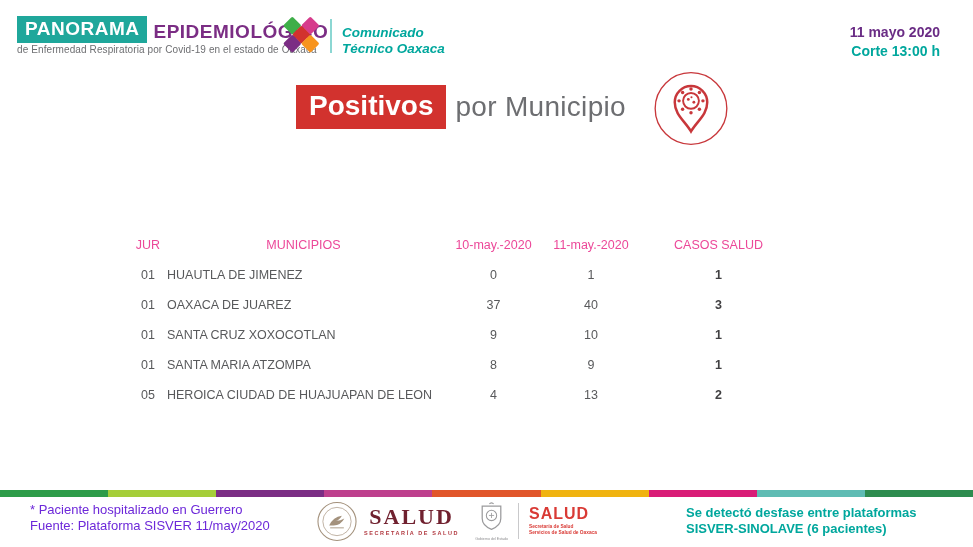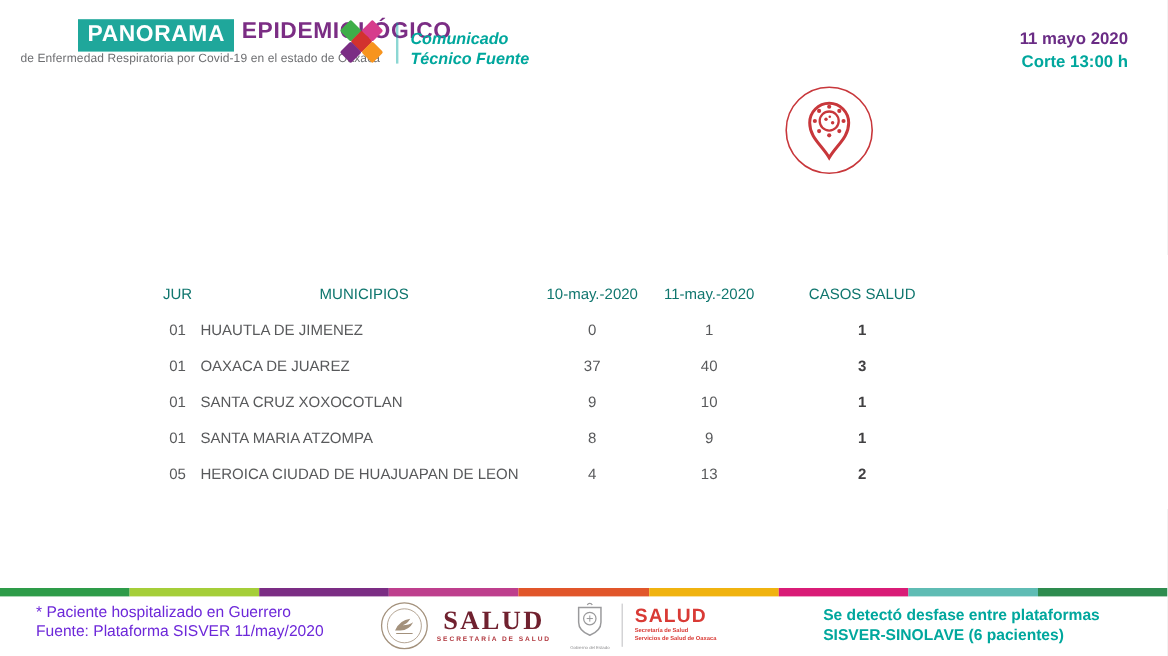--- a/index.html
+++ b/index.html
@@ -3,21 +3,21 @@
 <meta charset="utf-8">
 <style>
   * { margin:0; padding:0; box-sizing:border-box; }
   html,body { background:#e9e9e9; }
   #app {
     position:relative; width:973px; height:547px; background:#ffffff;
     font-family:"Liberation Sans", sans-serif; overflow:hidden; margin:0 auto;
   }
 
   
-  .brand-row { position:absolute; left:17px; top:16px; display:flex; align-items:flex-start; gap:6px;margin-left:48px; }
+  .brand-row { position:absolute; left:17px; top:16px; display:flex; align-items:flex-end; gap:6px; }
   .brand-box { background:#1FA79B; color:#fff; font-weight:bold; font-size:19px; letter-spacing:.5px; padding:2px 8px 3px; }
   .brand-rest { color:#7B2D84; font-weight:bold; font-size:19px; letter-spacing:.5px; }
   .brand-sub { position:absolute; left:17px; top:44px; font-size:10px; color:#6D6E71; letter-spacing:.1px; }
 
   .diamond-cluster { position:relative; }
   .diamond-cluster span { position:absolute; width:34%; height:34%; transform:rotate(45deg); border-radius:12%; }
   .d-tl { left:8%;  top:8%;  }
   .d-tr { left:58%; top:8%;  }
   .d-c  { left:33%; top:33%; }
   .d-bl { left:8%;  top:58%; }
@@ -37,21 +37,21 @@
   .title-highlight { background:#D2322E; color:#fff; font-weight:bold; font-size:28px; padding:5px 13px 7px; }
   .title-rest { color:#6D6E71; font-size:28px; margin-left:9px; letter-spacing:.3px; }
   .pin-badge { position:absolute; left:648px; top:69px; width:86px; height:79px; }
 
   .subtitle { position:absolute; left:303px; top:138px; color:#7B2C85; font-size:19px; line-height:24px; }
 
   
   .muni-table { position:absolute; left:130px; top:230px; width:671px; display:grid;
     grid-template-columns:36px 275px 105px 90px 165px; grid-auto-rows:30px; align-items:center;
     font-size:12.5px; color:#58595B; }
-  .muni-table .hdr { color:#0f766e; }
+  .muni-table .hdr { color:#ec4899; }
   .cell-c { text-align:center; }
   .cell-l { text-align:left; padding-left:1px; }
   .cell-new { text-align:center; font-weight:bold; color:#414042; }
 
   
   .rainbow-stripe { position:absolute; left:0; top:490px; width:973px; height:7px; display:flex; }
   .stripe-seg { flex:1 1 0; height:100%; }
 
   .footnote { position:absolute; left:30px; top:502px; font-size:13px; line-height:16px; color:#6d28d9; }
 
@@ -88,28 +88,32 @@
     <span class="d-tl" style="background: rgb(63, 174, 73);"></span>
     <span class="d-tr" style="background: rgb(214, 60, 140);"></span>
     <span class="d-c" style="background: rgb(210, 50, 46);"></span>
     <span class="d-bl" style="background: rgb(123, 45, 132);"></span>
     <span class="d-br" style="background: rgb(247, 148, 30);"></span>
   </div>
 
   <div class="header-divider"></div>
   <div class="comunicado">
     <div>Comunicado</div>
-    <div>Técnico Fuente</div>
+    <div>Técnico Oaxaca</div>
   </div>
 
   <div class="date-block">
     <div class="date-line">11 mayo 2020</div>
     <div class="corte-line">Corte 13:00 h</div>
   </div>
 
+  <div class="title-row">
+    <span class="title-highlight">Positivos</span>
+    <span class="title-rest">por Municipio</span>
+  </div>
 
   <svg class="pin-badge" viewBox="0 0 90 80">
     <circle cx="45" cy="40" r="37.5" fill="none" stroke="#C8373B" stroke-width="1.4"></circle>
     <path d="M45 64 C38.5 53 28 46.5 28 33.5 A17 17 0 1 1 62 33.5 C62 46.5 51.5 53 45 64 Z" fill="none" stroke="#C8373B" stroke-width="2.6"></path>
     <circle cx="45" cy="32" r="8.3" fill="none" stroke="#C8373B" stroke-width="2"></circle>
     <circle cx="57.5" cy="32" r="1.8" fill="#C8373B"></circle>
       <circle cx="53.8" cy="40.8" r="1.8" fill="#C8373B"></circle>
     <circle cx="45" cy="44.5" r="1.8" fill="#C8373B"></circle>
       <circle cx="36.2" cy="40.8" r="1.8" fill="#C8373B"></circle>
     <circle cx="32.5" cy="32" r="1.8" fill="#C8373B"></circle>

